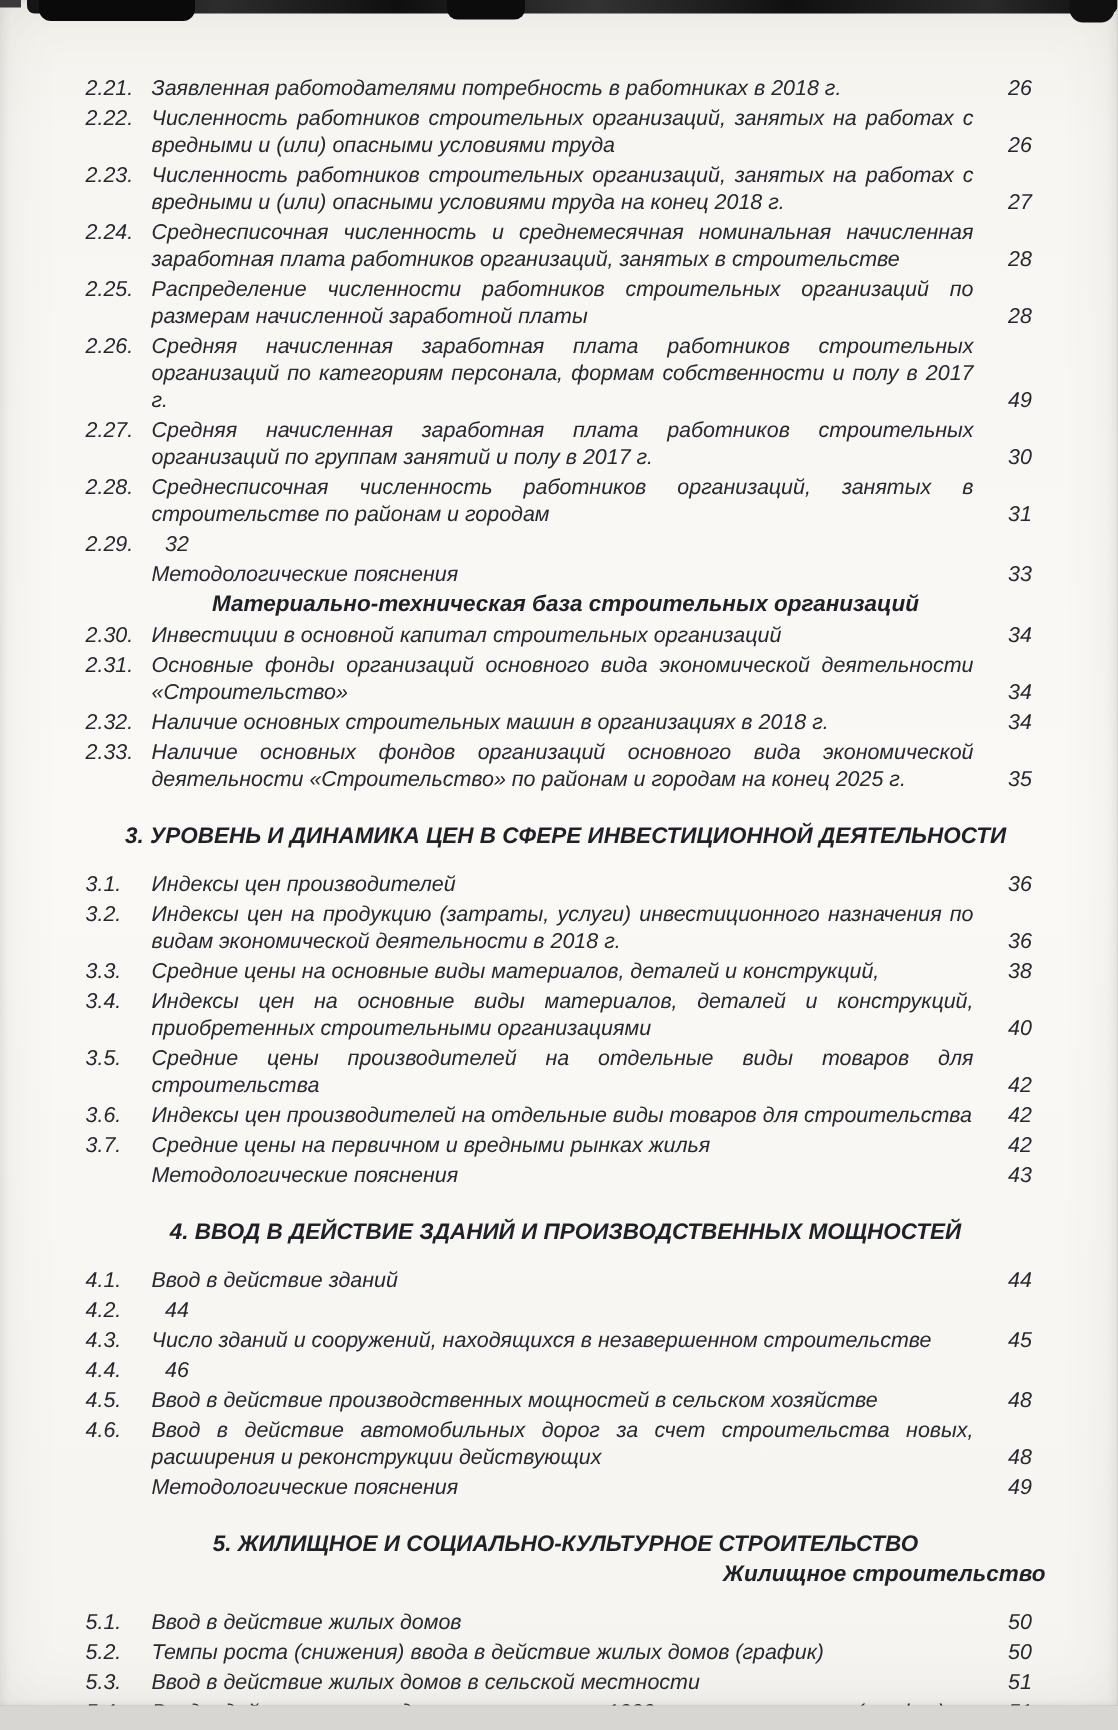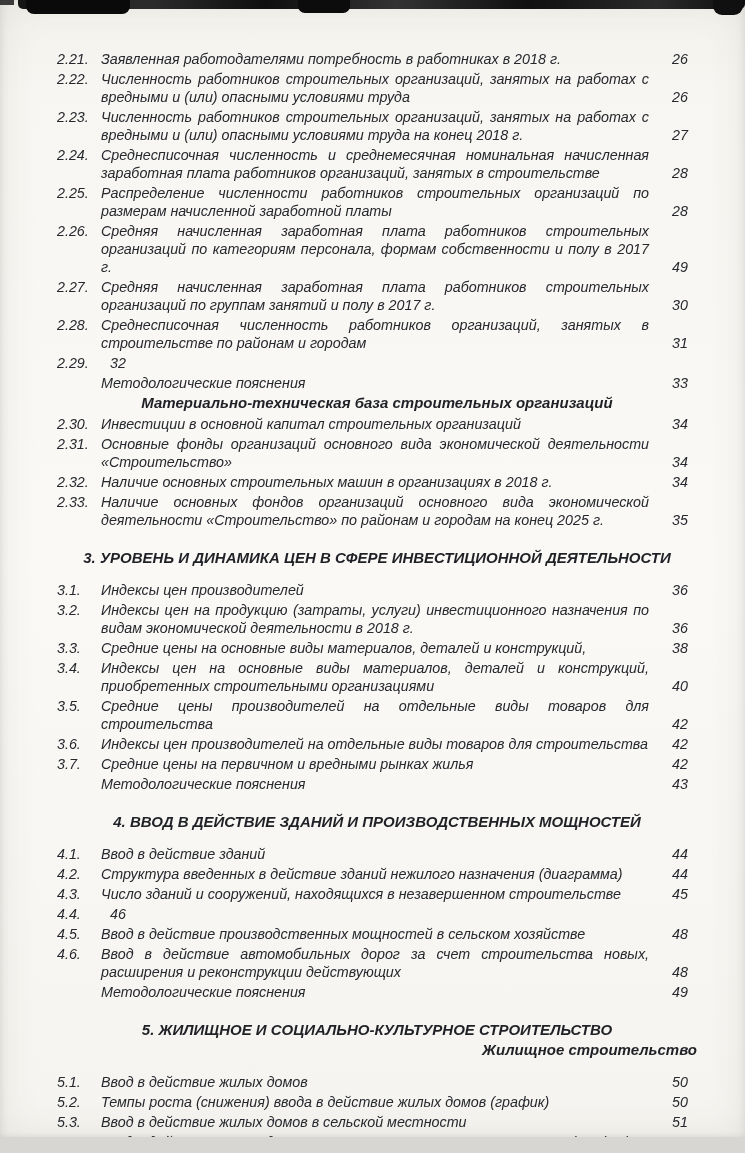--- a/index.html
+++ b/index.html
@@ -191,21 +191,20 @@
         <span class="pg">43</span>
       </div>
       <div class="heading h-chapter">4. ВВОД В ДЕЙСТВИЕ ЗДАНИЙ И ПРОИЗВОДСТВЕННЫХ МОЩНОСТЕЙ</div>
       <div class="entry">
         <span class="num">4.1.</span>
         <span class="title">Ввод в действие зданий</span>
         <span class="pg">44</span>
       </div>
       <div class="entry">
         <span class="num">4.2.</span>
-        <span class="title">Структура введенных в действие зданий нежилого назначения (диаграмма)</span>
         <span class="pg">44</span>
       </div>
       <div class="entry">
         <span class="num">4.3.</span>
         <span class="title">Число зданий и сооружений, находящихся в незавершенном строительстве</span>
         <span class="pg">45</span>
       </div>
       <div class="entry">
         <span class="num">4.4.</span>
         <span class="pg">46</span>

